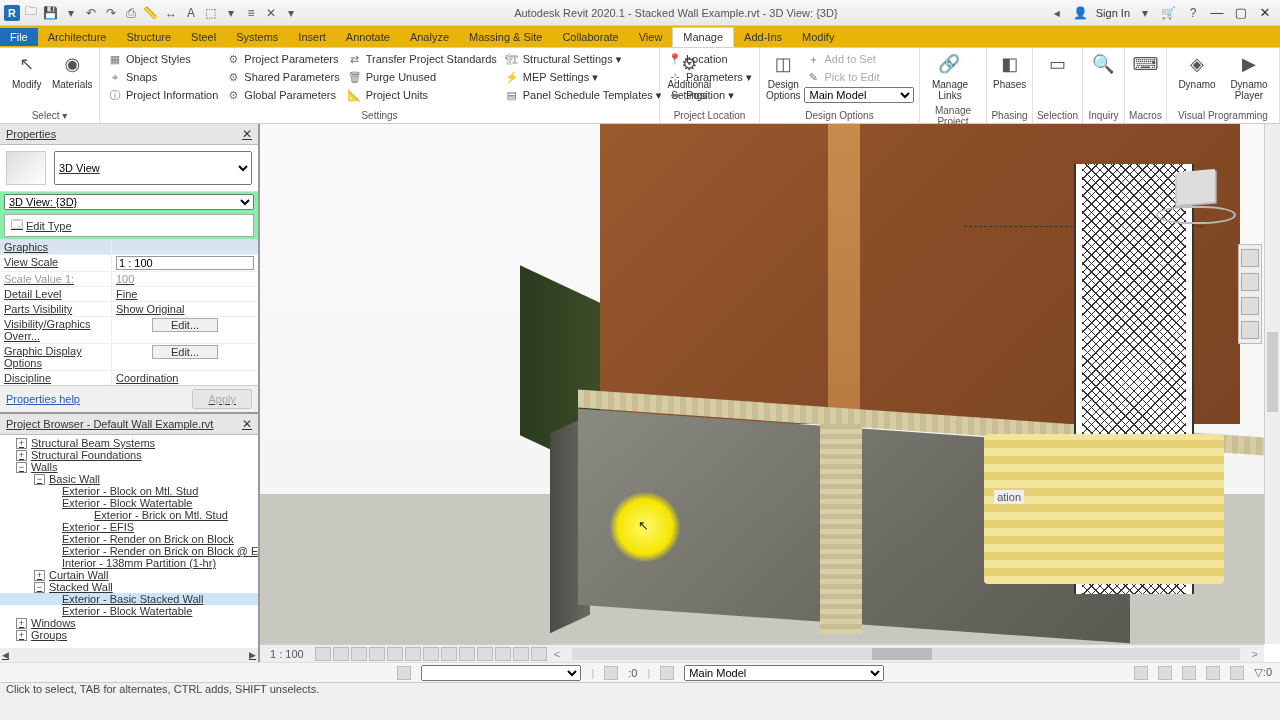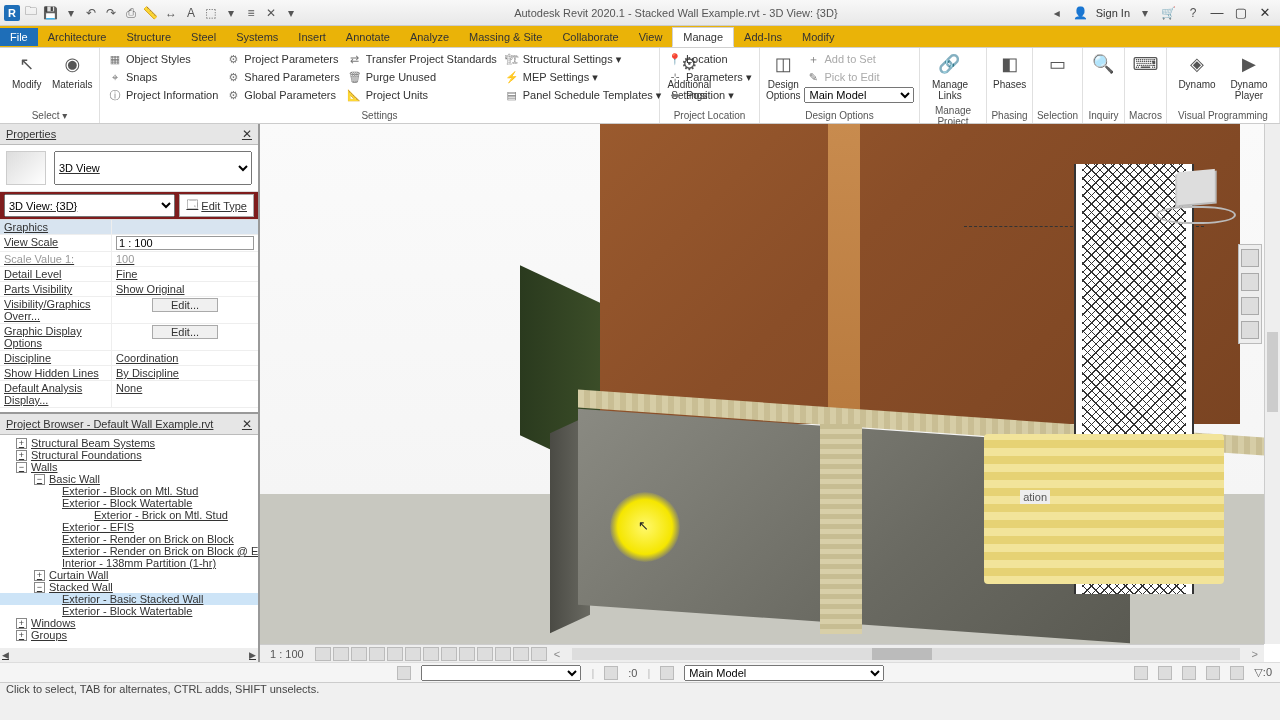--- a/index.html
+++ b/index.html
@@ -41,21 +41,21 @@
 
 .main { display: flex; height: calc(720px - 26px - 22px - 76px - 20px - 20px - 18px); }
 .left-panels { width: 260px; display: flex; flex-direction: column; border-right: 2px solid #999; text-decoration: underline; }
 .canvas-wrap { flex: 1; position: relative; background: #fff; }
 
 
 .panel-title { background: #e6e6e6; border-bottom: 1px solid #bbb; padding: 3px 6px; display: flex; justify-content: space-between; align-items: center; font-size: 11px; }
 .panel-title .x { font-size: 12px; }
 .type-sel { display: flex; gap: 8px; padding: 6px; border-bottom: 1px solid #ddd; background: #fff;}
 .type-sel .thumb { width: 40px; height: 34px; border: 1px solid #ccc; background: linear-gradient(135deg,#ddd,#fff); }
-.instance-row { display: flex; padding: 2px 4px; gap: 4px; background: #7f1d1d; border-bottom: 1px solid #ddd;}
+.instance-row { display: flex; padding: 2px 4px; gap: 4px; background: #86efac; border-bottom: 1px solid #ddd; flex-direction: column;}
 .instance-row select { flex: 1; font-size: 11px; }
 .edit-type-btn { padding: 1px 6px; font-size: 11px; background: #fff; border: 1px solid #aaa; display:flex;align-items:center;gap:3px;}
 .prop-grid { flex: 1; overflow: auto; background: #fff; }
 .prop-row { display: flex; border-bottom: 1px solid #eee; font-size: 11px; }
 .prop-row.header { background: #d8e4f0; font-weight: normal; }
 .prop-row .k { width: 112px; padding: 1px 4px; border-right: 1px solid #eee; }
 .prop-row .v { flex: 1; padding: 1px 4px; }
 .prop-row .v input[type=text]{ width: 100%; border: 1px solid #999; font-size: 11px; padding: 0 2px;}
 .prop-row .v.btn-cell { text-align: center; }
 .prop-row .v.btn-cell span { border: 1px solid #aaa; padding: 0 18px; font-size: 11px; background: #f0f0f0; display:inline-block;}
@@ -78,21 +78,21 @@
 .upper-wall { position: absolute; left: 340px; top: 0; width: 640px; height: 300px; background: linear-gradient(135deg,#9a5a2e,#8a4e28 40%,#7a4422); }
 .upper-wall::after{content:"";position:absolute;left:228px;top:0;width:32px;height:100%;background:linear-gradient(#c88b4e,#b87a3e);}
 .left-return { position: absolute; left: 260px; top: 160px; width: 80px; height: 170px; background: linear-gradient(90deg,#2a3a1e,#3b4d28); transform: skewY(25deg);}
 .masonry-cap { position:absolute; left:318px; top:290px; width:700px; height:18px; background: repeating-linear-gradient(90deg,#d6cda6,#d6cda6 6px,#c9be94 6px,#c9be94 12px); transform: skewY(4deg);}
 .brick-edge { position:absolute; left:560px; top:300px; width:42px; height:210px; background: repeating-linear-gradient(0deg,#d8cfa8,#d8cfa8 5px,#c7bd92 5px,#c7bd92 10px);}
 .lower-wall { position: absolute; left: 318px; top: 304px; width: 552px; height: 196px; background: linear-gradient(135deg,#8a8a82,#6a6a62 60%,#5a5a52); transform: skewY(4deg);}
 .left-lower { position:absolute; left:290px; top:300px; width:40px; height:200px; background: linear-gradient(90deg,#4a4a44,#6a6a62); transform: skewY(-25deg);}
 .section-box { position:absolute; right:70px; top:40px; width:120px; height:430px; background: #fff; border-left:2px solid #333; border-right:2px solid #333;}
 .section-hatch { position:absolute; left:6px; right:6px; top:0; bottom:0; background: repeating-linear-gradient(45deg,#333 0,#333 1px,transparent 1px,transparent 6px), repeating-linear-gradient(-45deg,#333 0,#333 1px,transparent 1px,transparent 6px);}
 .highlight-insul { position:absolute; right:40px; bottom:60px; width:240px; height:150px; background: repeating-linear-gradient(0deg,#f2e49a,#f2e49a 8px,#e6d274 8px,#e6d274 16px), repeating-linear-gradient(90deg,rgba(0,0,0,0.1) 0,rgba(0,0,0,0.1) 1px,transparent 1px,transparent 10px); border-radius: 4px;}
-.highlight-tag { position:absolute; right:214px; bottom:140px; background:#eee; padding:1px 3px; font-size:11px; color:#555;}
+.highlight-tag { position:absolute; right:240px; bottom:140px; background:#eee; padding:1px 3px; font-size:11px; color:#555;}
 .dashed-line { position:absolute; right:60px; top:102px; width:240px; height:0; border-top:1px dashed #333;}
 .yellow-click { position:absolute; left:350px; top:368px; width:70px; height:70px; border-radius:50%; background: radial-gradient(circle,#fff86b 0%,#f5e600 55%,rgba(245,230,0,0) 72%);}
 .cursor-arrow { position:absolute; left:378px; top:394px; font-size:13px; color:#222;}
 .view-cube { position:absolute; right:28px; top:40px; width:80px; height:60px; }
 .view-cube .ring { position:absolute; inset:auto 0 0 0; height:18px; border:2px solid #bbb; border-radius:50%/60%; }
 .view-cube .cube { position:absolute; left:20px; top:6px; width:40px; height:34px; background:#ddd; transform: rotateX(15deg) rotateY(-20deg); box-shadow: 2px 2px 0 #bbb, -2px 2px 0 #ccc;}
 .nav-bar { position:absolute; right:2px; top:120px; width:24px; background:#eee; border:1px solid #bbb; display:flex; flex-direction:column; gap:6px; padding:4px 0; align-items:center;}
 .nav-bar .nbtn { width:18px; height:18px; background:#ddd; border:1px solid #aaa;}
 .canvas-scroll-v { position:absolute; right:0; top:0; bottom:18px; width:16px; background:#eee; border-left:1px solid #ccc;}
 .canvas-scroll-v .thumb{position:absolute; left:2px; right:2px; top:40%; height:80px; background:#ccc;}
@@ -396,20 +396,24 @@
       <div class="prop-row">
           <div class="k">Show Hidden Lines</div>
           <div class="v">By Discipline</div>
         </div>
       <div class="prop-row">
           <div class="k">Default Analysis Display...</div>
           <div class="v">None</div>
         </div>
 
     </div>
+    <div class="prop-footer">
+      <a class="help">Properties help</a>
+      <button disabled="">Apply</button>
+    </div>
 
     <div class="browser">
       <div class="panel-title">
         <span>Project Browser - Default Wall Example.rvt</span>
           <span class="x">✕</span>
       </div>
       <div class="tree">
         <div class="tree-row" style="padding-left:16px">
             <span class="exp">+</span>
             <span class="lbl">Structural Beam Systems</span>

